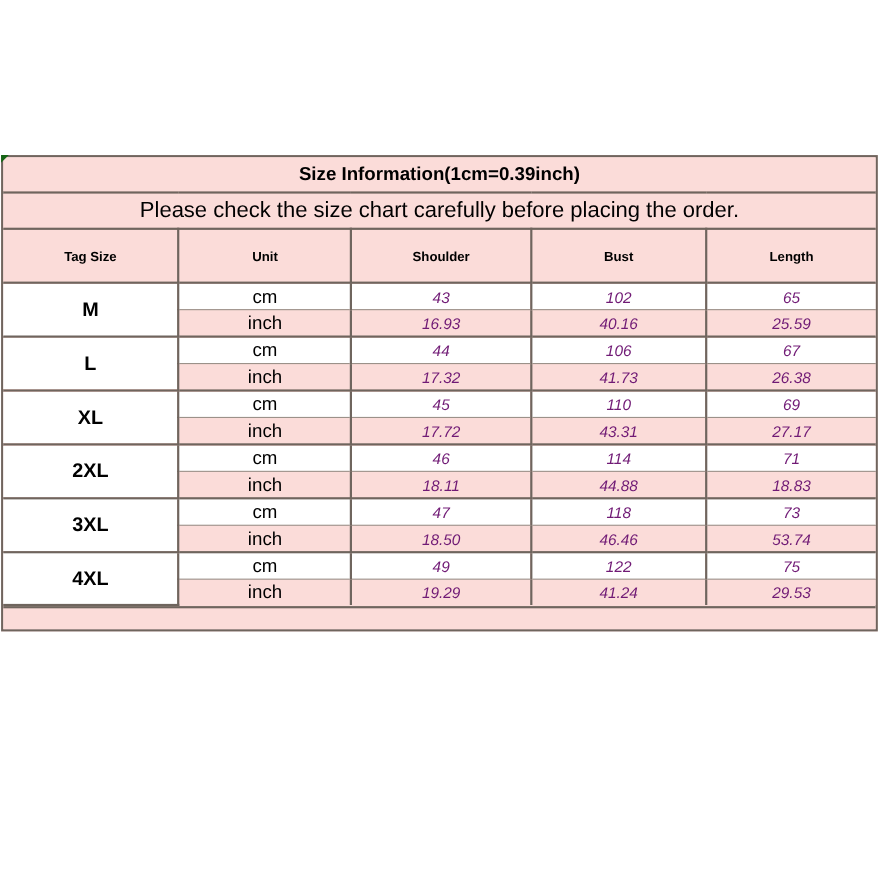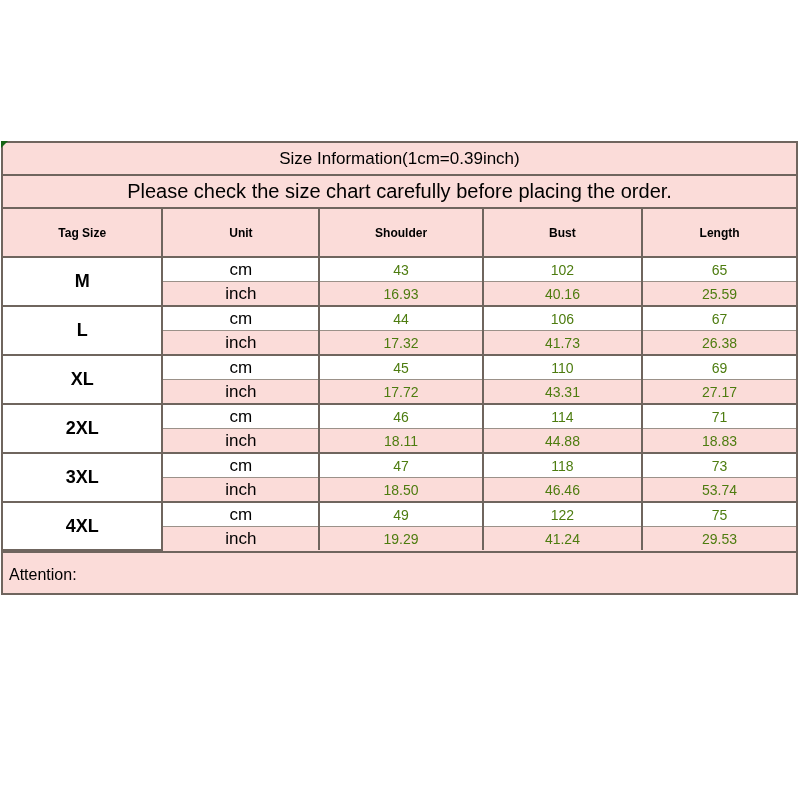--- a/index.html
+++ b/index.html
@@ -55,21 +55,21 @@
     overflow: hidden;
   }
   
   table.size-table tr > *:first-child { border-left: none; }
   table.size-table tr > *:last-child  { border-right: none; }
   tr.title-row td { border-top: none; }
   tr.last-row td  { border-bottom: none; }
 
   tr.title-row td {
     background: #fbdcd9;
-    font-weight: normal;
+    font-weight: bold;
     font-size: 17px;
     height: 31px;
     margin-left: 32px;
   }
   tr.subtitle-row td {
     background: #fbdcd9;
     font-size: 20px;
     height: 31px;
   }
   tr.header-row th {
@@ -82,21 +82,21 @@
   tr.row-inch td { background: #fbdcd9; height: 23px; }
   tr.row-cm td:not(.tag-cell) { border-bottom: 1px solid #9b9189; }
   tr.row-inch td              { border-top: 1px solid #9b9189; }
 
   td.tag-cell {
     background: #ffffff;
     font-weight: bold;
     font-size: 18px;
   }
   td.unit-cell { font-size: 17px; }
-  td.val-cell  { font-size: 14px; color: #4d7c0f; }
+  td.val-cell  { font-size: 14px; color: #701a75; font-style: italic; }
 
   .attention {
     background: #fbdcd9;
     border-top: 2px solid #6f655e;
     padding: 11px 6px 8px 6px;
     font-size: 16px;
     line-height: 21px;
     text-align: left;
   }
   .attention div { white-space: normal; }
@@ -212,16 +212,15 @@
       <tr class="row-inch last-row">
         <td class="unit-cell">inch</td>
         <td class="val-cell">19.29</td>
         <td class="val-cell">41.24</td>
         <td class="val-cell">29.53</td>
       </tr>
     </tbody>
       </table>
 
     <div class="attention">
-      <div>Attention:</div>
     </div>
   </div>
 </div>
 
 </body></html>

